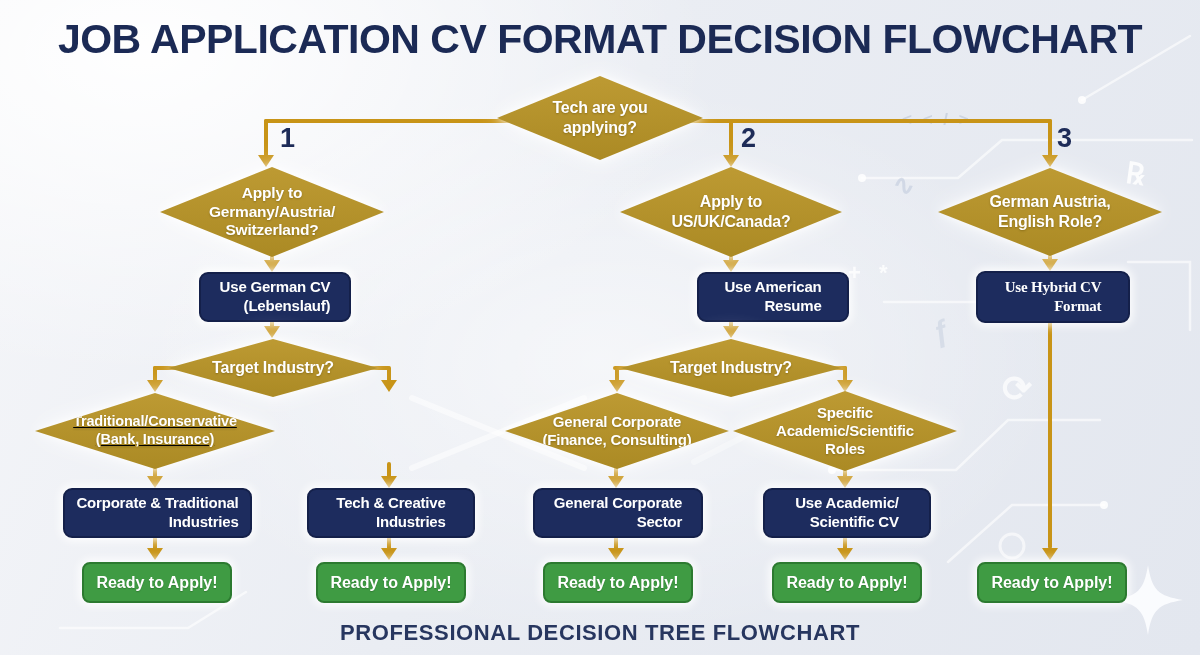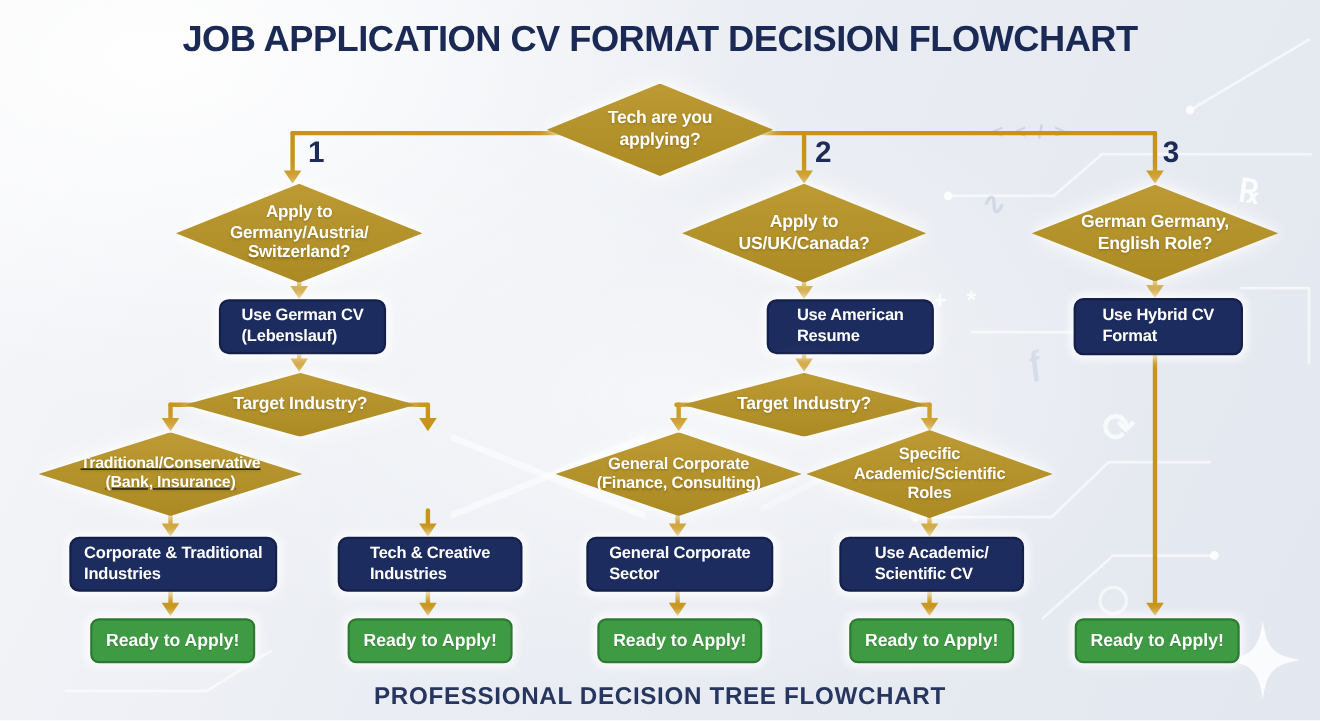--- a/index.html
+++ b/index.html
@@ -6,21 +6,21 @@
   .canvas{
     position:relative;width:1200px;height:655px;overflow:hidden;
     font-family:"Liberation Sans", sans-serif;
     background:
       radial-gradient(ellipse at 12% 8%, rgba(255,255,255,0.95) 0%, rgba(255,255,255,0) 38%),
       radial-gradient(ellipse at 50% 55%, rgba(255,255,255,0.55) 0%, rgba(255,255,255,0) 55%),
       linear-gradient(115deg,#f5f6f9 0%, #eaedf3 45%, #e3e7ef 100%);
   }
   .title{
     position:absolute;top:16px;left:0;right:0;text-align:center;z-index:3;
-    font-size:33px;font-weight:800;color:#1b2a55;letter-spacing:-0.5px;
+    font-size:41px;font-weight:800;color:#1b2a55;letter-spacing:-0.5px;
   }
   .footer{
     position:absolute;top:620px;left:0;right:0;text-align:center;z-index:3;
     font-size:22px;font-weight:700;color:#27365f;letter-spacing:0.6px;
   }
   .bnum{position:absolute;z-index:3;font-size:27px;font-weight:800;color:#1d2b58;}
   
   .hl{position:absolute;height:4px;background:#c89417;z-index:1;border-radius:2px;}
   .vl{position:absolute;width:4px;background:#c89417;z-index:1;border-radius:2px;}
   .ah{position:absolute;width:0;height:0;z-index:1;
@@ -34,21 +34,21 @@
      clip-path:polygon(50% 0%,100% 50%,50% 100%,0% 50%);
      background:linear-gradient(180deg,#bd9a33 0%,#ab8a24 100%);
      display:flex;align-items:center;justify-content:center;text-align:center;
      color:#fff;font-weight:700;white-space:pre-line;line-height:1.22;
      letter-spacing:-0.2px;text-shadow:0 1px 2px rgba(80,60,0,0.38);
   }
   
   .navy{
      position:absolute;z-index:2;background:#1d2c5e;border:2px solid #14204a;border-radius:9px;
      color:#fff;font-weight:700;font-size:15px;letter-spacing:-0.2px;line-height:1.25;
-     display:flex;align-items:center;justify-content:center;text-align:left;white-space:pre-line;
+     display:flex;align-items:center;justify-content:center;text-align:right;white-space:pre-line;
      box-shadow:0 0 9px 3px rgba(255,255,255,0.85);
   }
   .green{
      position:absolute;z-index:2;background:#3f9b43;border:2px solid #2c7a30;border-radius:8px;
      color:#fff;font-weight:700;font-size:16px;line-height:1.1;
      display:flex;align-items:center;justify-content:center;text-align:center;
      box-shadow:0 0 9px 3px rgba(255,255,255,0.85);
      text-shadow:0 1px 1px rgba(20,60,20,0.3);
   }
   .decor-glyph{position:absolute;z-index:0;font-weight:700;}
@@ -114,36 +114,36 @@
   <div class="dwrap" style="left:160px;top:167px;width:224px;height:90px;">
     <div class="diamond" style="font-size:15.5px;">Apply to
 Germany/Austria/
 Switzerland?</div>
   </div>
   <div class="dwrap" style="left:620px;top:167px;width:222px;height:90px;">
     <div class="diamond" style="font-size:16px;">Apply to
 US/UK/Canada?</div>
   </div>
   <div class="dwrap" style="left:938px;top:168px;width:224px;height:88px;">
-    <div class="diamond" style="font-size:16px;">German Germany,
+    <div class="diamond" style="font-size:16px;">German Austria,
 English Role?</div>
   </div>
 
   <div class="vl" style="left:270px;top:250px;height:14px;"></div>
   <div class="ah" style="left:264px;top:260px;"></div>
   <div class="vl" style="left:729px;top:250px;height:14px;"></div>
   <div class="ah" style="left:723px;top:260px;"></div>
   <div class="vl" style="left:1048px;top:250px;height:14px;"></div>
   <div class="ah" style="left:1042px;top:259px;"></div>
 
   <div class="navy" style="left:199px;top:272px;width:148px;height:46px;">Use German CV
 (Lebenslauf)</div>
   <div class="navy" style="left:657px;top:272px;width:148px;height:46px;margin-left:40px;">Use American
 Resume</div>
-  <div class="navy" style="left:976px;top:271px;width:150px;height:48px;">Use Hybrid CV
+  <div class="navy" style="left:976px;top:271px;width:150px;height:48px;font-family:Liberation Serif, serif;">Use Hybrid CV
 Format</div>
 
   <div class="vl" style="left:270px;top:316px;height:12px;"></div>
   <div class="ah" style="left:264px;top:326px;"></div>
   <div class="vl" style="left:729px;top:316px;height:12px;"></div>
   <div class="ah" style="left:723px;top:326px;"></div>
 
   <div class="dwrap" style="left:168px;top:339px;width:210px;height:58px;">
     <div class="diamond" style="font-size:16px;">Target Industry?</div>
   </div>

